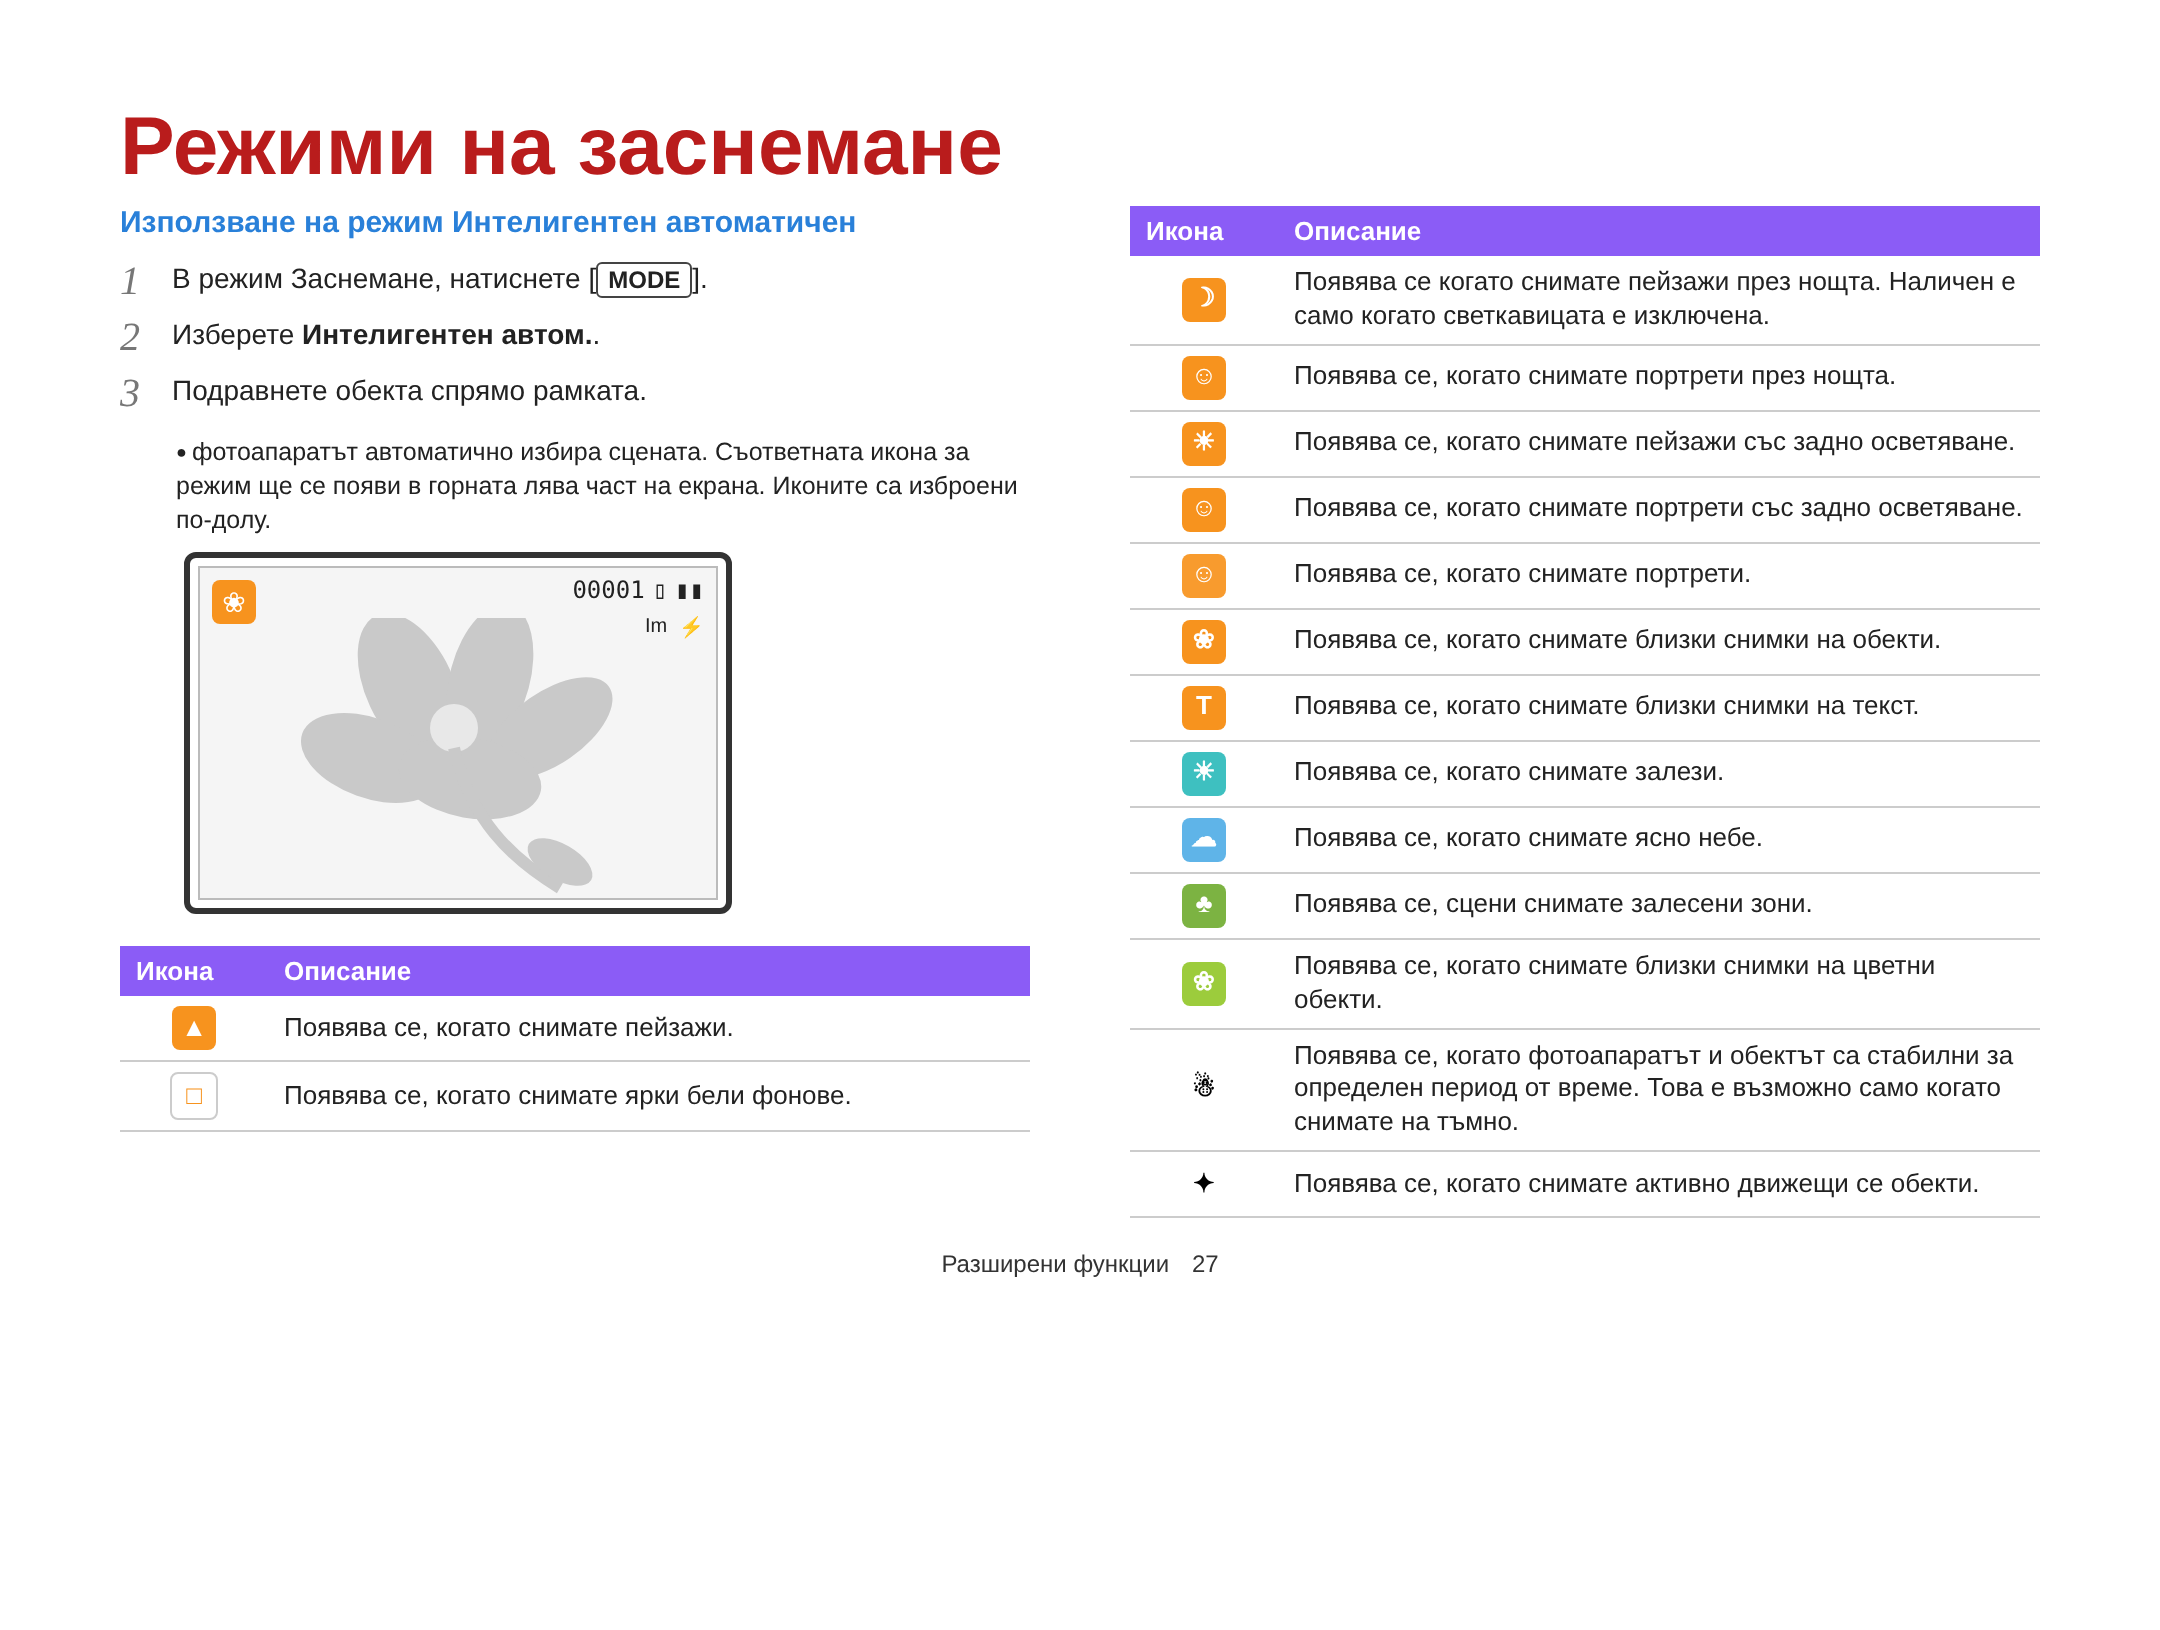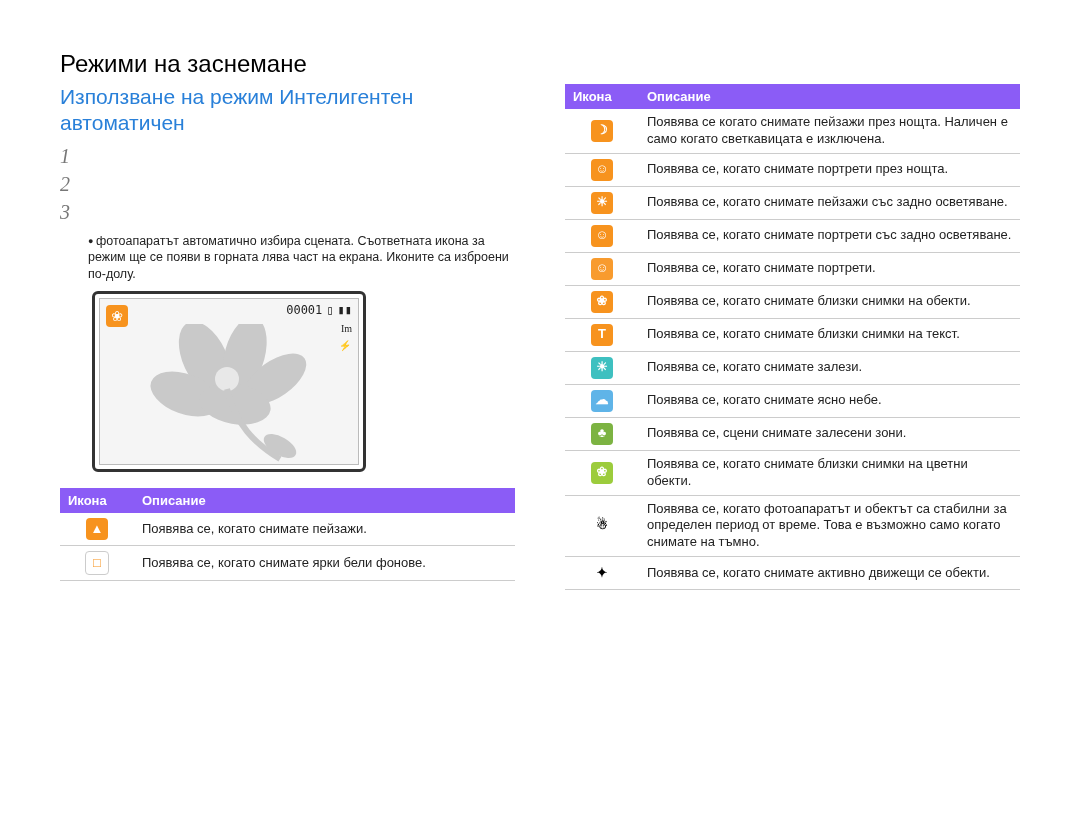--- a/index.html
+++ b/index.html
@@ -10,41 +10,41 @@
     color: #222;
     width: 1080px;
     height: 815px;
     box-sizing: border-box;
     overflow: hidden;
   }
   .page {
     padding: 50px 60px 20px 60px;
   }
   .title {
-    font-size: 24px;
-    color: #000000;
-    font-weight: normal;
+    font-size: 41px;
+    color: #b91c1c;
+    font-weight: bold;
     margin-bottom: 6px;
   }
   .intro {
     font-size: 13px;
     color: #222;
     margin-bottom: 28px;
   }
   .columns {
     display: flex;
     gap: 50px;
   }
   .col {
     width: 455px;
   }
   .section-title {
-    font-size: 21px;
+    font-size: 15px;
     color: #2980d9;
-    font-weight: normal;
+    font-weight: bold;
     line-height: 1.25;
     margin-bottom: 8px;
   }
   .body-text {
     font-size: 13px;
     line-height: 1.35;
     margin-bottom: 10px;
   }
   ol.steps {
     list-style: none;
@@ -126,26 +126,26 @@
     align-items: center;
     gap: 4px;
   }
   .sd-icon, .batt-icon {
     display: inline-block;
   }
   .screen .vert {
     position: absolute;
     top: 24px; right: 6px;
     display: flex;
-    flex-direction: column;
+    flex-direction: row;
     gap: 6px;
     font-size: 10px;
     color: #222;
     text-align: right;
-    font-family: Liberation Serif, serif;
+    font-family: Liberation Sans, sans-serif;
   }
   .flower {
     position: absolute;
     left: 35px; top: 25px;
     width: 180px; height: 140px;
   }
 
   table.icon-table {
     width: 100%;
     border-collapse: collapse;
@@ -205,26 +205,33 @@
 <div class="page">
   <div class="title">Режими на заснемане</div>
 
   <div class="columns">
     <div class="col">
       <div class="section-title">Използване на режим Интелигентен автоматичен</div>
 
       <ol class="steps">
         <li>
           <span class="step-num">1</span>
+          <span class="step-body">
+            <span>В режим Заснемане, натиснете [</span><span class="mode-box">MODE</span><span>].</span>
+          </span>
         </li>
         <li>
           <span class="step-num">2</span>
+          <span class="step-body">
+            <span>Изберете </span><b>Интелигентен автом.</b><span>.</span>
+          </span>
         </li>
         <li>
           <span class="step-num">3</span>
+          <span class="step-body">Подравнете обекта спрямо рамката.</span>
         </li>
       </ol>
       <ul class="sub">
         <li>фотоапаратът автоматично избира сцената. Съответната икона за режим ще се появи в горната лява част на екрана. Иконите са изброени по-долу.</li>
       </ul>
 
       <div class="screen-outer">
         <div class="screen">
           <div class="mode-icon">❀</div>
           <div class="status">
@@ -330,13 +337,17 @@
             </tr>
             <tr>
               <td class="cell-icon"><span class="sq c-black">✦</span></td>
               <td>Появява се, когато снимате активно движещи се обекти.</td>
             </tr>
           </tbody>
       </table>
     </div>
   </div>
 
+  <div class="footer">
+    <span>Разширени функции</span>
+    <span class="pg">27</span>
+  </div>
 </div>
 
 </body></html>

